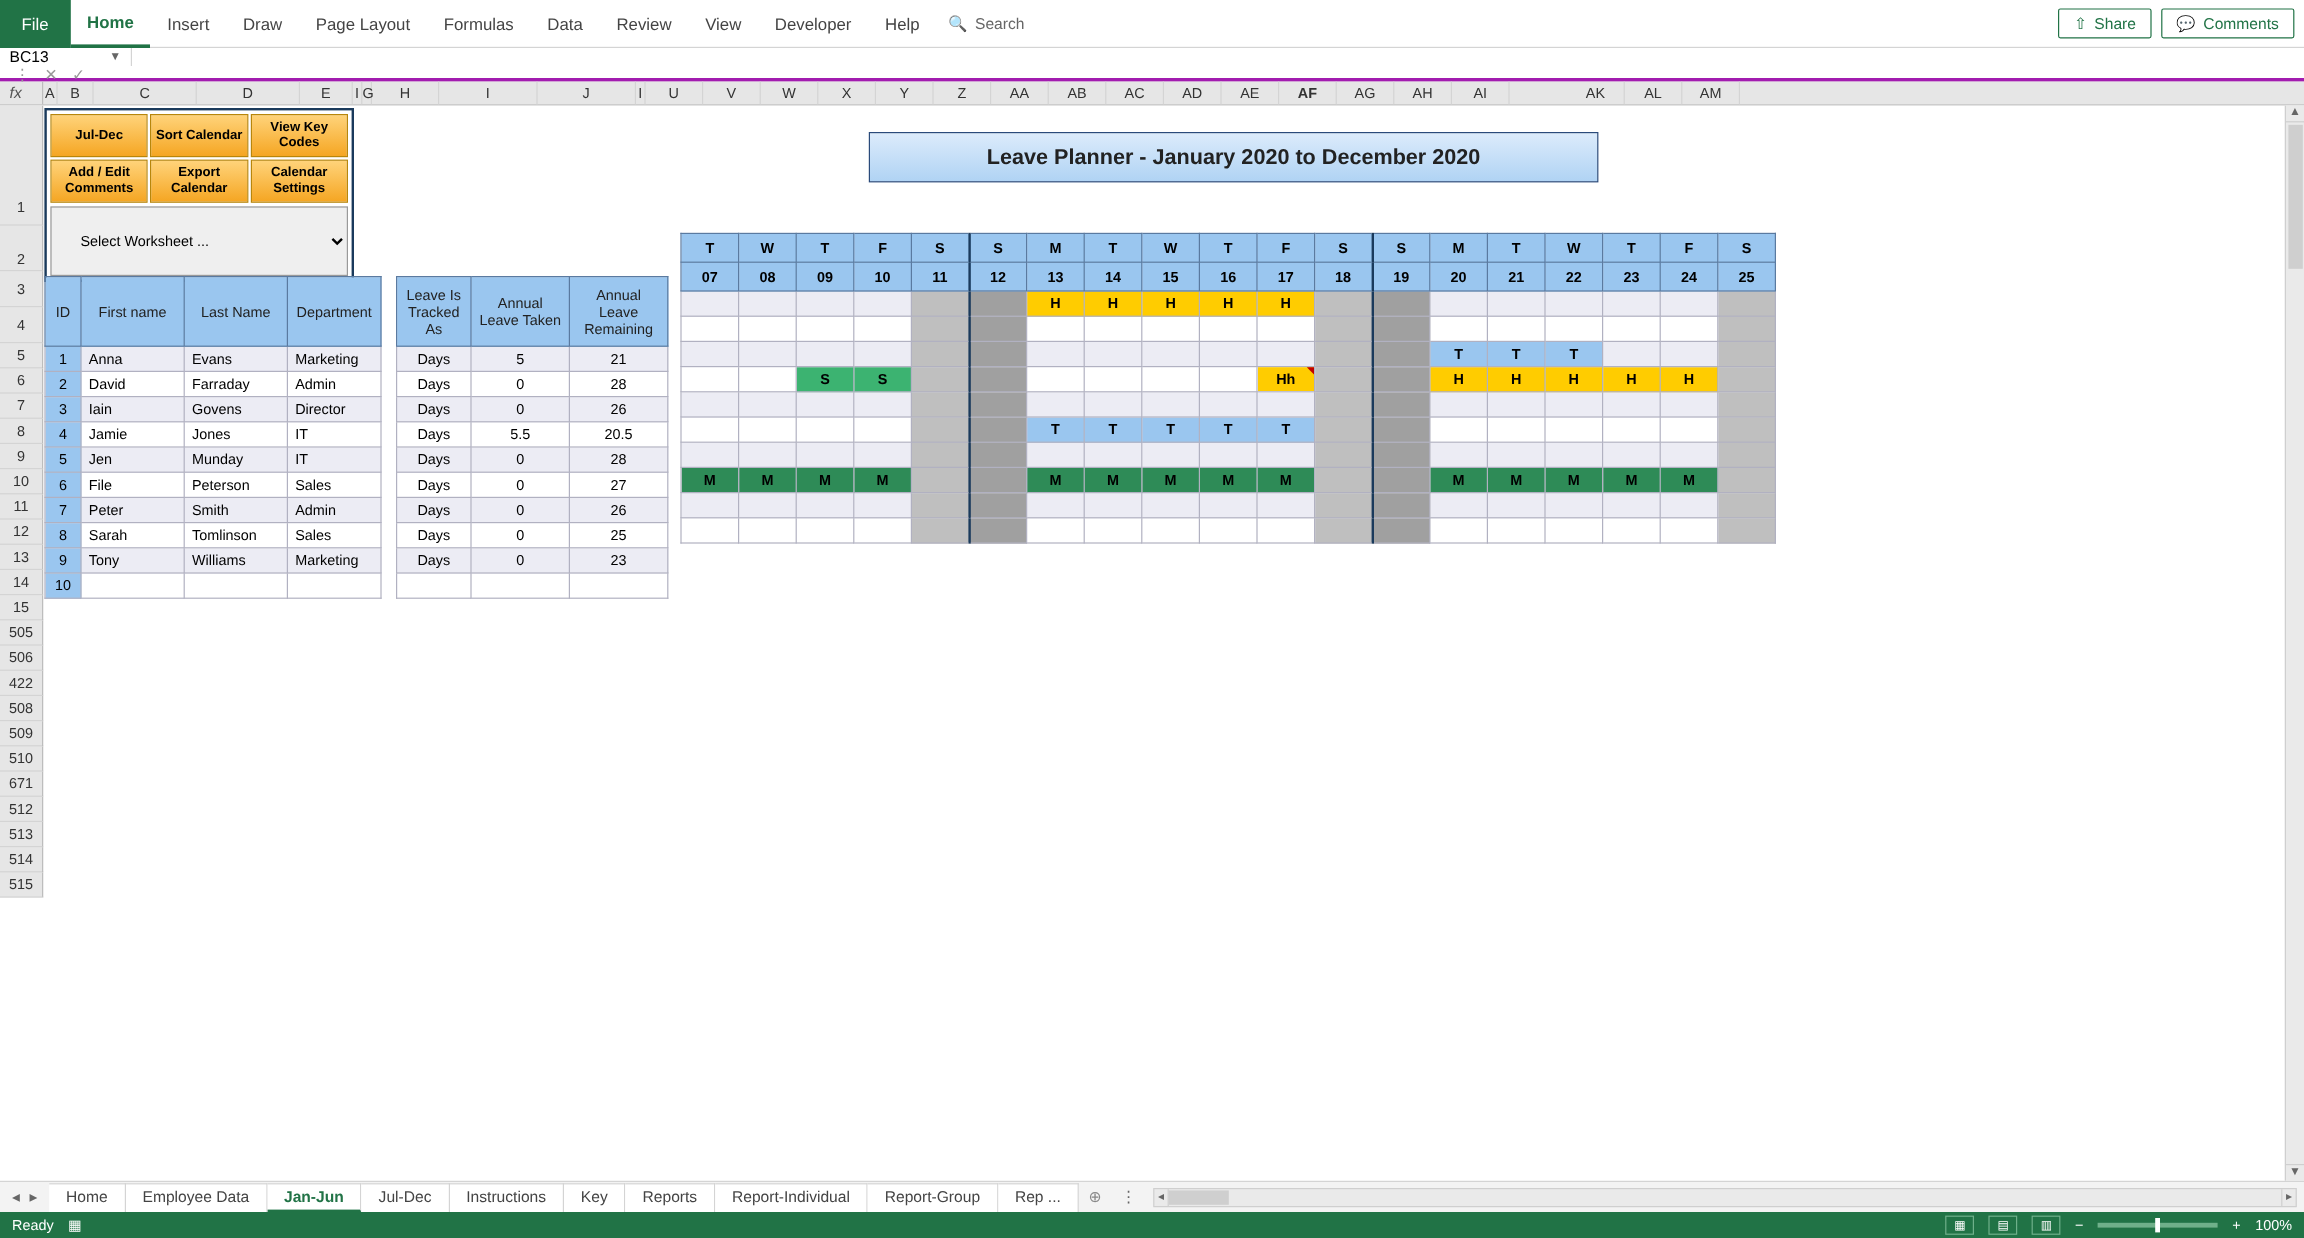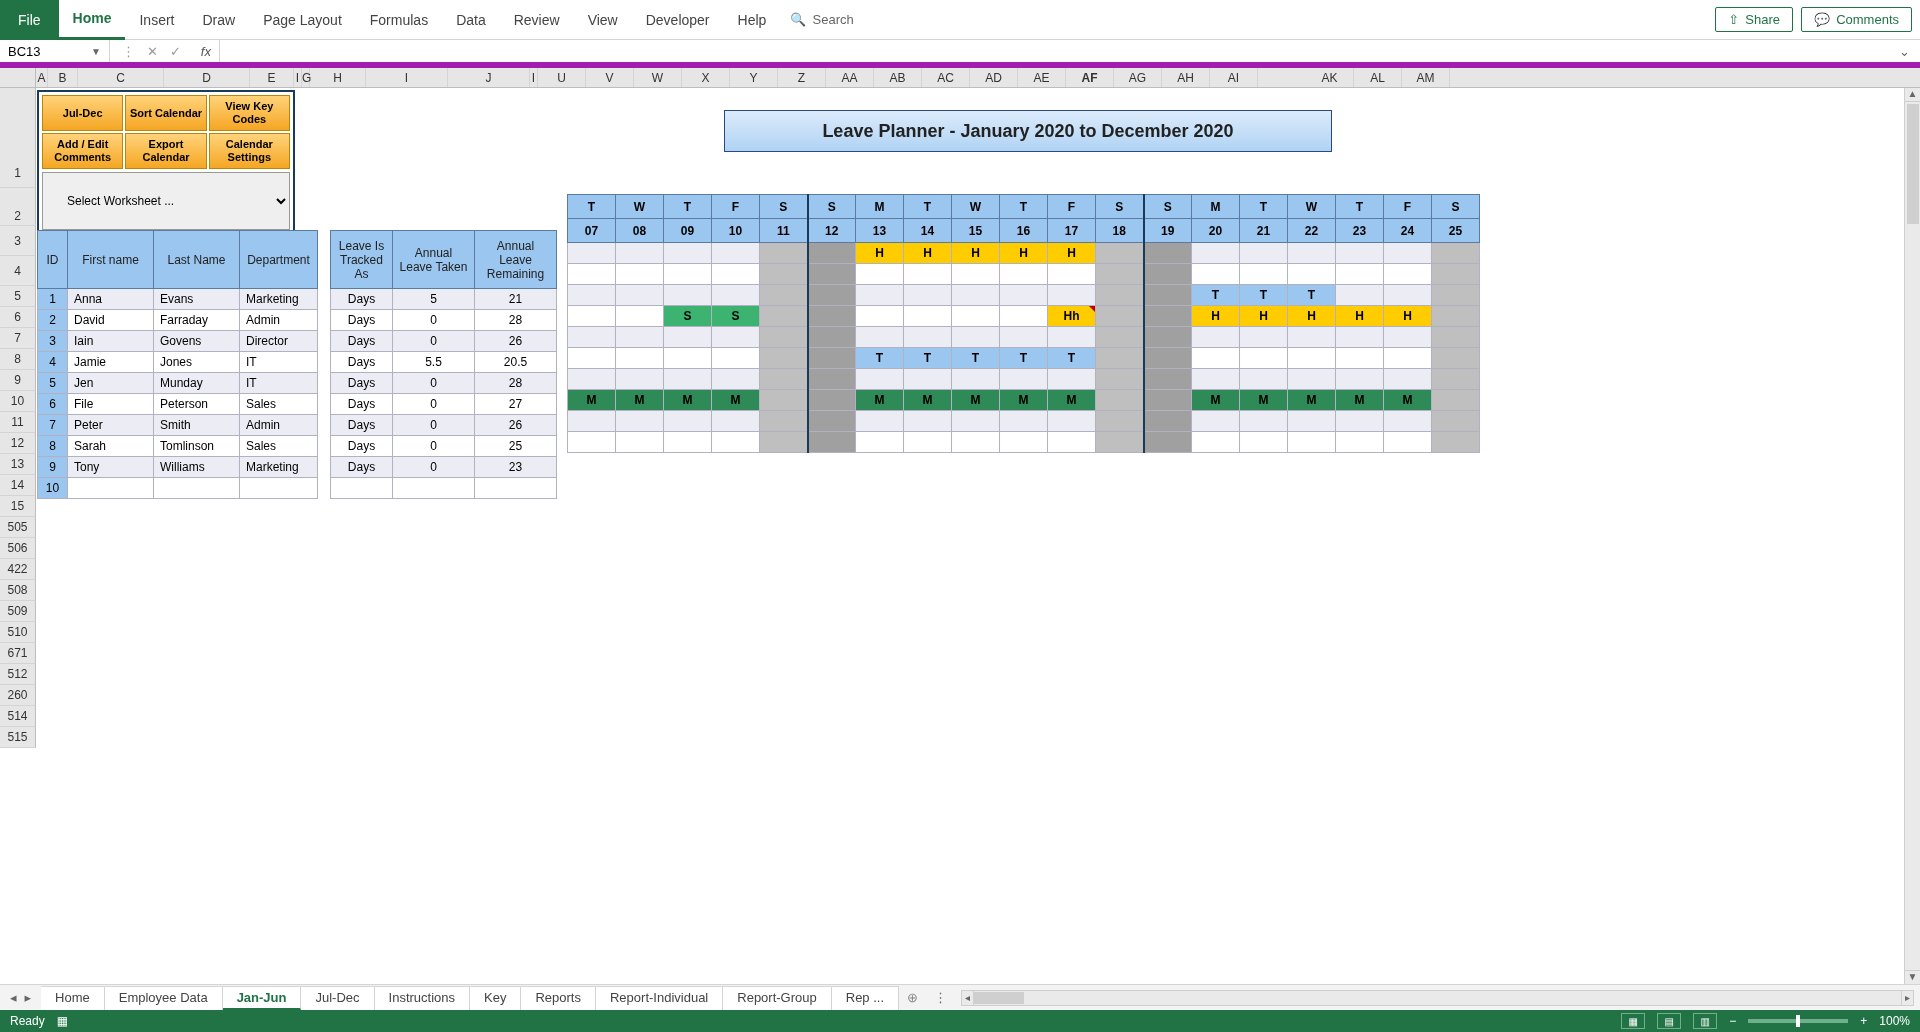--- a/index.html
+++ b/index.html
@@ -9,21 +9,21 @@
 .ribbon { display: flex; align-items: center; height: 40px; background: #fff; border-bottom: 1px solid #d4d4d4; }
 .ribbon .file-tab { background: #217346; color: #fff; padding: 0 18px; height: 40px; display: flex; align-items: center; font-size: 14px; cursor: pointer; }
 .ribbon .tab { padding: 0 14px; height: 40px; display: flex; align-items: center; font-size: 14px; color: #444; cursor: pointer; }
 .ribbon .tab.active { color: #217346; font-weight: 600; border-bottom: 3px solid #217346; padding-bottom: 0; }
 .ribbon .search-wrap { display: flex; align-items: center; margin-left: 10px; color: #666; }
 .ribbon .search-wrap .icon { margin-right: 6px; }
 .ribbon .spacer { flex: 1; }
 .ribbon .share-btn, .ribbon .comments-btn { border: 1px solid #217346; color: #217346; background: #fff; padding: 4px 12px; margin-right: 8px; border-radius: 2px; display: flex; align-items: center; gap: 6px; cursor: pointer; font-size: 13px; }
 
 
-.fxbar { display: flex; align-items: center; height: 28px; border-bottom: 6px solid #a21caf; background: #fff; }
+.fxbar { display: flex; align-items: flex-start; height: 28px; border-bottom: 3px solid #a21caf; background: #fff; flex-direction: column; }
 .namebox { width: 110px; border-right: 1px solid #d4d4d4; height: 100%; display: flex; align-items: center; padding: 0 8px; justify-content: space-between; }
 .namebox .dd { color: #666; font-size: 10px; }
 .fxbar .fx-icons { display: flex; gap: 12px; padding: 0 12px; color: #999; }
 .fxbar .fx-label { font-style: italic; color: #555; padding: 0 8px; }
 .fxbar .dd-right { margin-left: auto; padding: 0 10px; color: #666; }
 
 
 .colhdr { display: flex; height: 20px; background: #e6e6e6; border-bottom: 1px solid #bdbdbd; font-size: 12px; color: #333; }
 .colhdr .corner { width: 36px; border-right: 1px solid #bdbdbd; }
 .colhdr .ch { border-right: 1px solid #d4d4d4; text-align: center; line-height: 20px; }
@@ -203,21 +203,21 @@
       <div class="rh">14</div>
       <div class="rh">15</div>
       <div class="rh">505</div>
       <div class="rh">506</div>
       <div class="rh">422</div>
       <div class="rh">508</div>
       <div class="rh">509</div>
       <div class="rh">510</div>
       <div class="rh">671</div>
       <div class="rh">512</div>
-      <div class="rh">260</div>
+      <div class="rh">513</div>
       <div class="rh">514</div>
       <div class="rh">515</div>
     </div>
   <div class="content">
 
     <div class="btnpanel">
       <div class="row" id="mbtn-r1">
           <div class="mbtn">Jul-Dec</div>
           <div class="mbtn">Sort Calendar</div>
           <div class="mbtn">View Key Codes</div>

